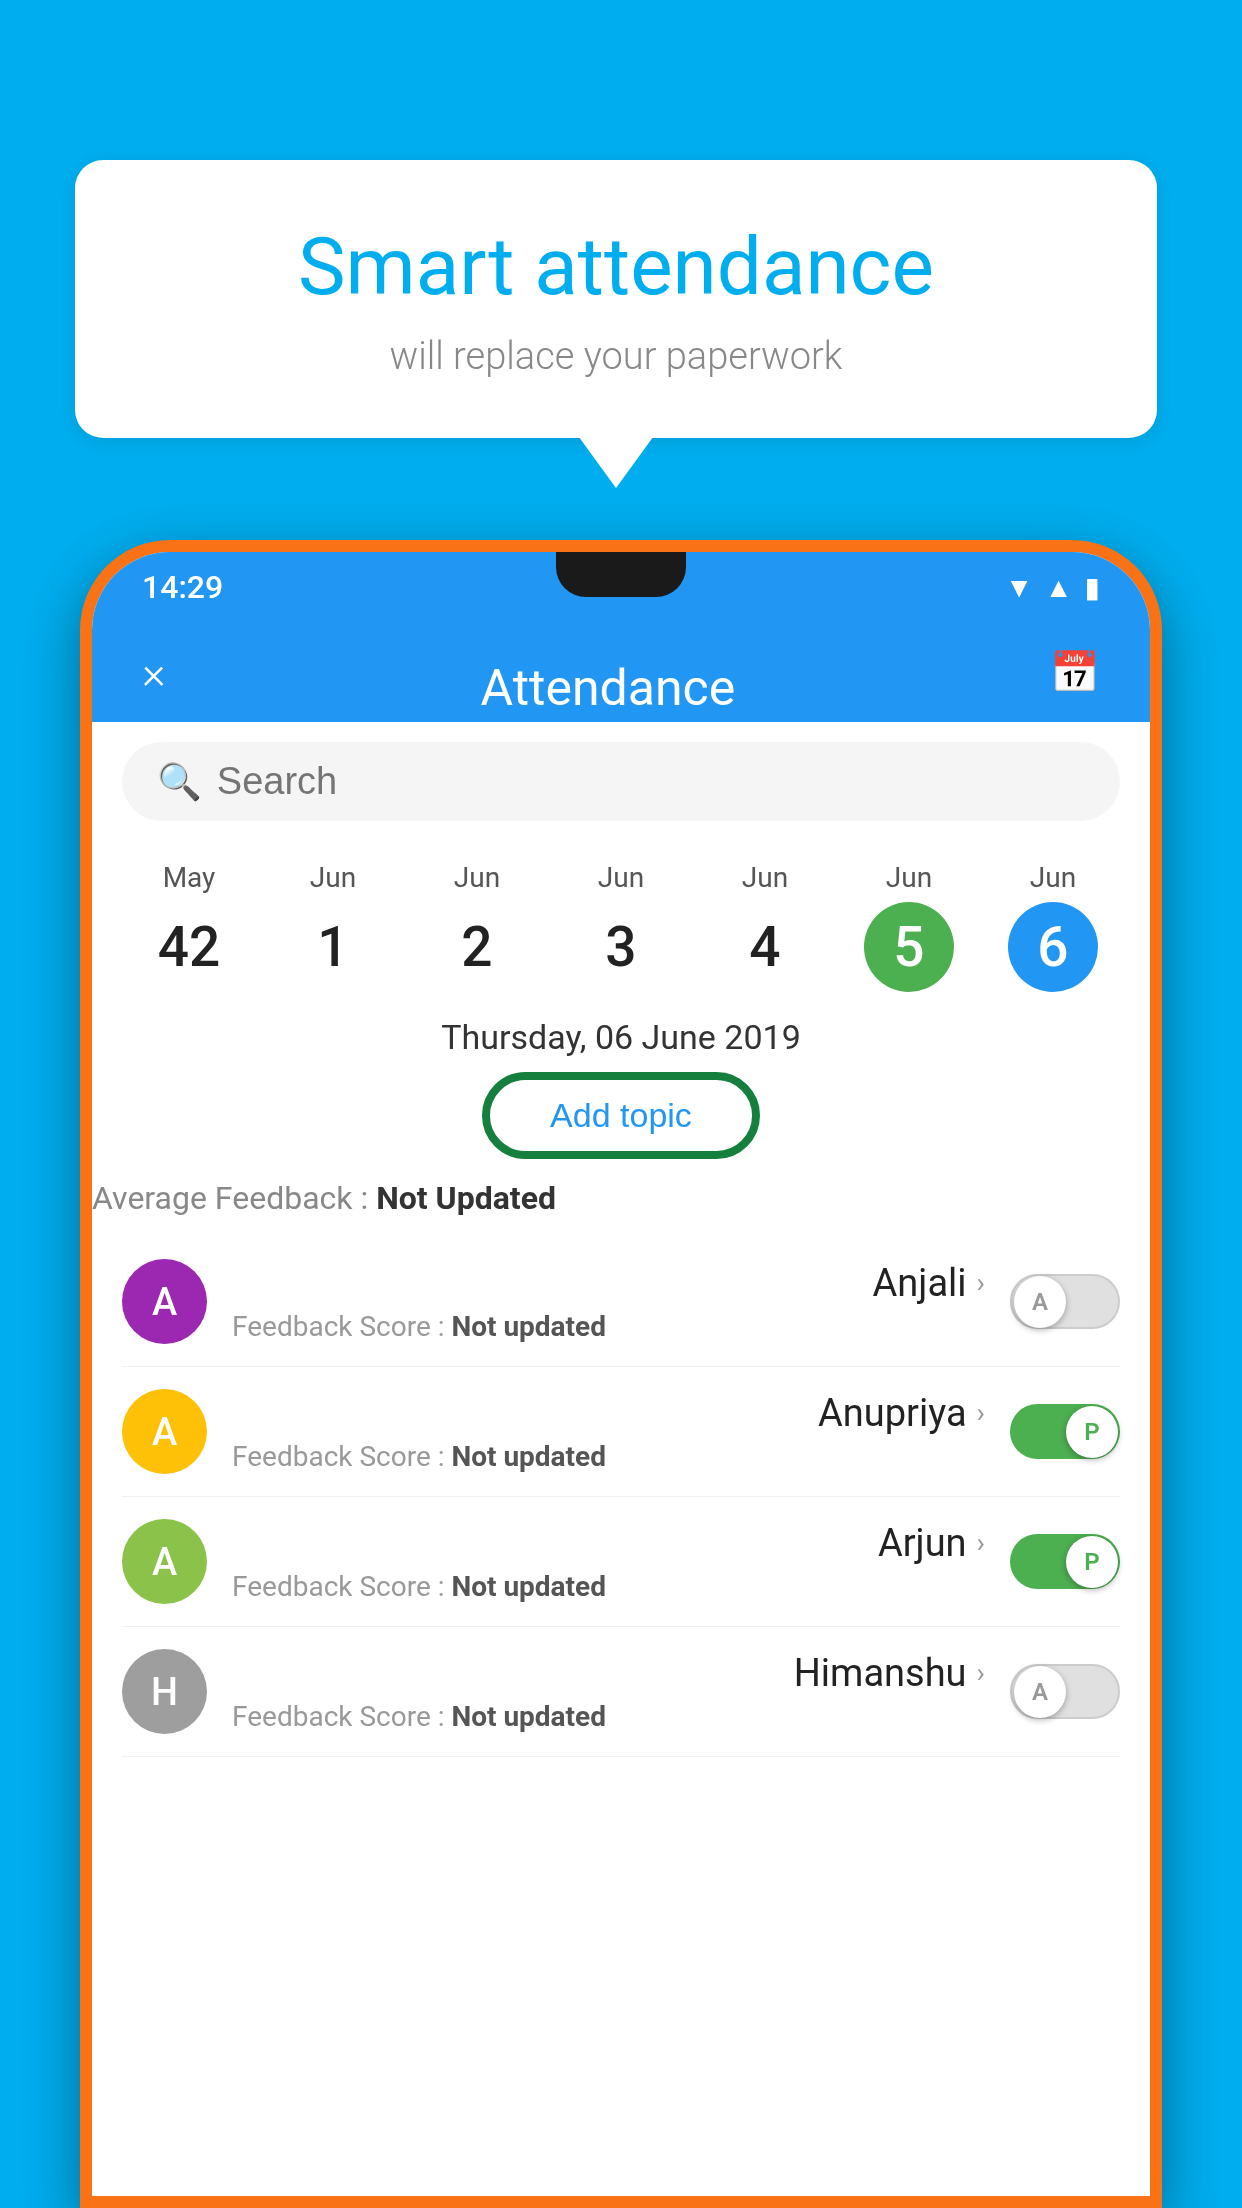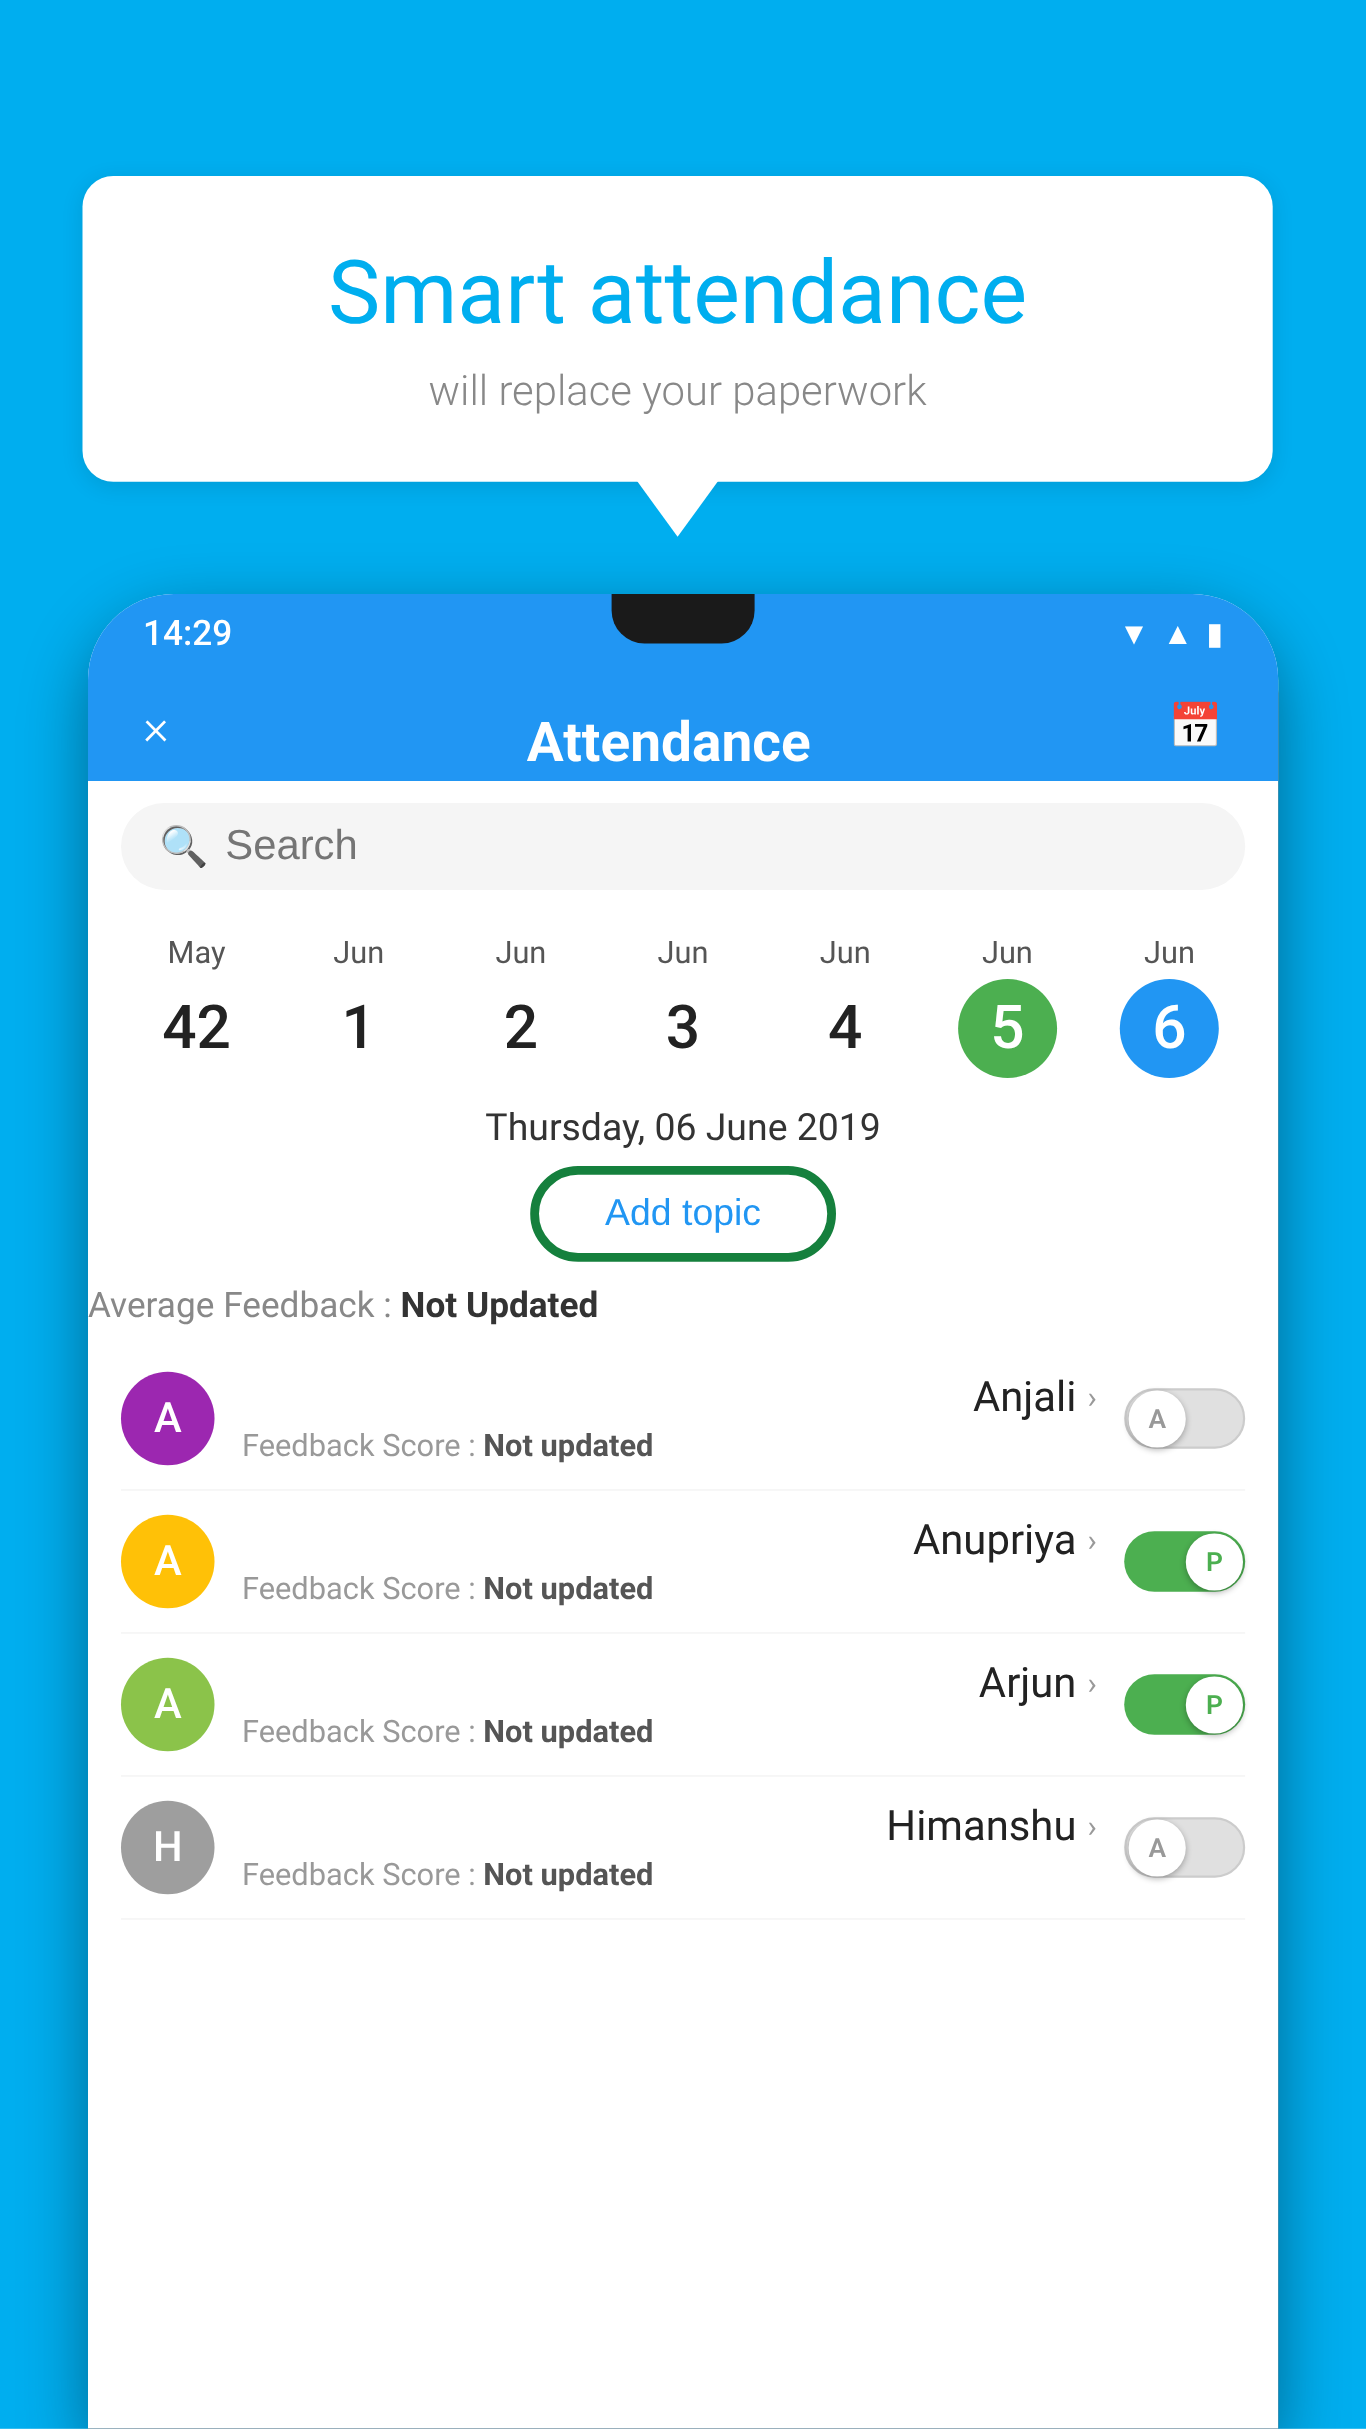--- a/index.html
+++ b/index.html
@@ -52,22 +52,23 @@
       font-weight: 300;
     }
 
     
     .phone-frame {
       position: absolute;
       top: 540px;
       left: 80px;
       right: 80px;
       bottom: 0;
-      background: #0f172a;
+      background: #f97316;
       border-radius: 90px 90px 0 0;
+      padding: 12px;
       box-shadow: 0 20px 60px rgba(0,0,0,0.4);
     }
 
     .phone-inner {
       background: white;
       border-radius: 78px 78px 0 0;
       overflow: hidden;
       height: 100%;
       position: relative;
     }
@@ -127,21 +128,21 @@
     .header-close {
       color: white;
       font-size: 45px;
       font-weight: 300;
       cursor: pointer;
     }
 
     .header-title {
       color: white;
       font-size: 50px;
-      font-weight: 700;
+      font-weight: 400;
       margin-top: 32px;
     }
 
     .header-calendar {
       color: white;
       font-size: 40px;
     }
 
     
     .search-bar {

